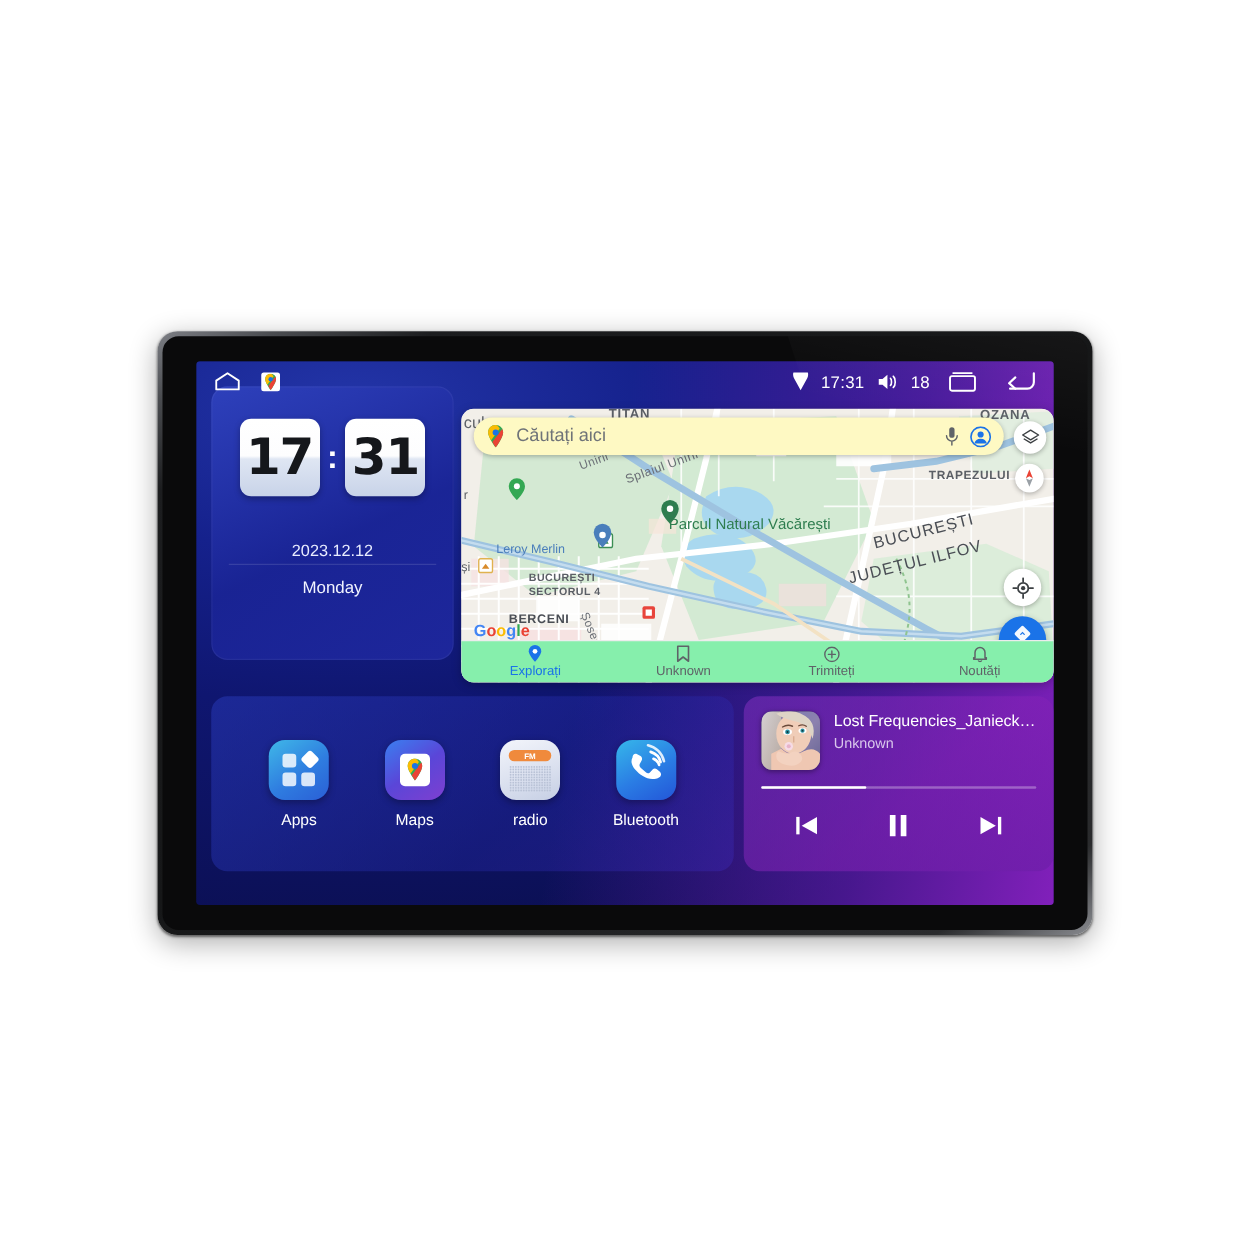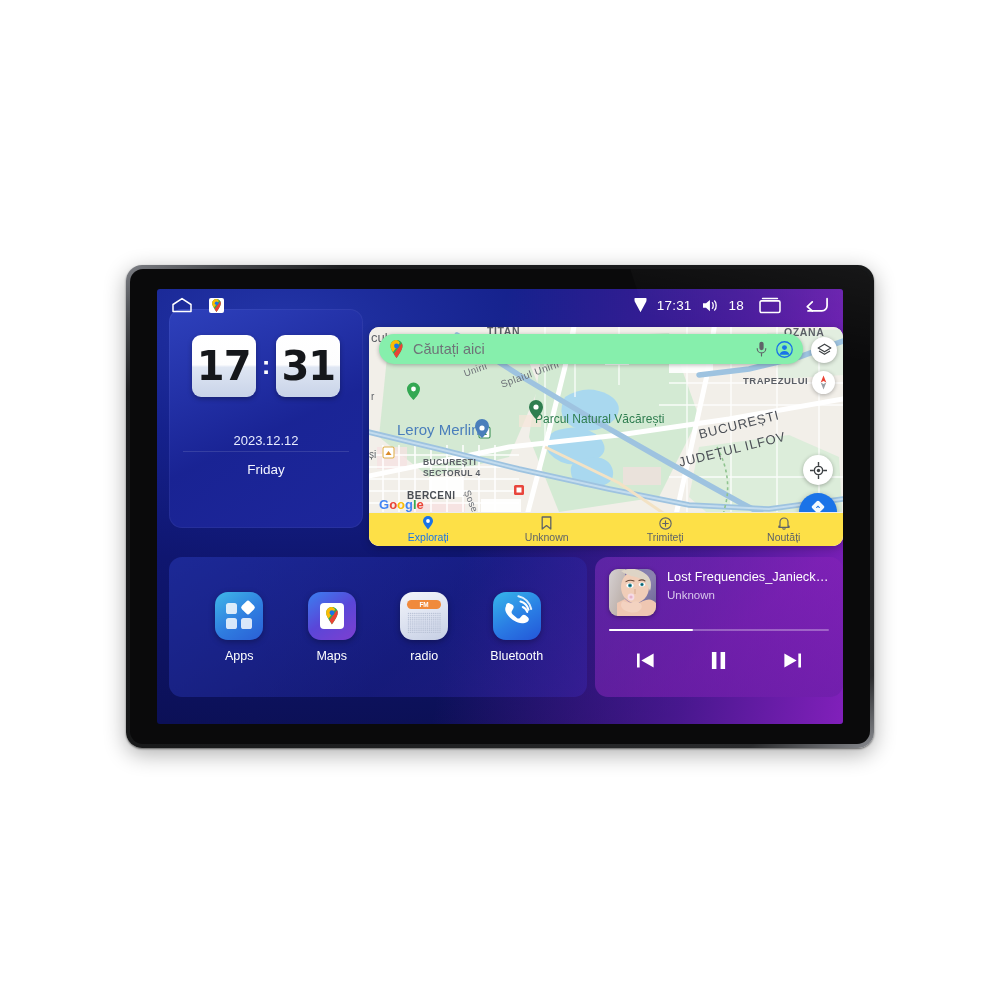--- a/index.html
+++ b/index.html
@@ -80,31 +80,31 @@
     position:absolute; left:212px; top:38px; width:474px; height:219px; z-index:5;
     border-radius:10px; overflow:hidden; background:#eae6e0;
     box-shadow:0 2px 8px rgba(0,0,0,.25);
   }
   #map-canvas{ position:absolute; inset:0; }
   .mlabel{ position:absolute; white-space:nowrap; font-family:"Liberation Sans", sans-serif; }
 
   
   #map-search{
     position:absolute; left:10px; top:7px; right:40px; height:30px;
-    background:#86efac; border-radius:16px; display:flex; align-items:center;
+    background:#fef9c3; border-radius:16px; display:flex; align-items:center;
     padding:0 10px; gap:9px; box-shadow:0 1px 4px rgba(0,0,0,.28); z-index:12;
   }
   #map-search .ph{ flex:1; color:#6f7378; font-size:14.5px; }
   .rnd-btn{ position:absolute; background:#fff; border-radius:50%;
     display:flex; align-items:center; justify-content:center;
     box-shadow:0 1px 4px rgba(0,0,0,.3); z-index:12; }
 
   
   #map-nav{
-    position:absolute; left:0; right:0; bottom:0; height:34px; background:#fde047;
+    position:absolute; left:0; right:0; bottom:0; height:34px; background:#86efac;
     display:flex; z-index:12; border-top:1px solid #ececec;
   }
   .mnav{ flex:1; display:flex; flex-direction:column; align-items:center;
     justify-content:center; gap:1px; font-size:10.5px; color:#5f6368; }
   .mnav.act{ color:#1a73e8; }
 
   
   #dock{
     position:absolute; left:12px; top:268px; width:418px; height:140px; z-index:5;
     border-radius:13px;
@@ -193,21 +193,21 @@
         </div>
 
         <div id="clock-card">
           <div class="flip-row">
             <div class="flip">17</div>
             <div class="colon">:</div>
             <div class="flip">31</div>
           </div>
           <div class="card-div"></div>
           <div class="date-line">2023.12.12</div>
-          <div class="day-line">Friday</div>
+          <div class="day-line">Monday</div>
         </div>
 
         <div id="map-card">
           <div id="map-canvas">
             <svg width="474" height="219" viewBox="0 0 474 219" style="position:absolute;inset:0">
               <rect width="474" height="219" fill="#f2efe9"></rect>
 
               <path d="M20 10 L150 10 L170 60 L140 130 L60 150 L10 110 Z" fill="#cfe8cf" opacity=".85"></path>
               <path d="M175 12 L300 6 L330 90 L290 170 L190 185 L160 110 Z" fill="#d3ead3"></path>
               <path d="M330 120 L420 108 L470 130 L474 200 L360 205 L320 170 Z" fill="#d6ecd6" opacity=".8"></path>
@@ -282,21 +282,21 @@
             <div id="map-labels">
                 <div class="mlabel" style="left: 118px; top: -2px; font-size: 10.5px; color: rgb(91, 95, 102); font-weight: 700; letter-spacing: 0.6px;">TITAN</div>
                 <div class="mlabel" style="left: 415px; top: -1px; font-size: 10.5px; color: rgb(91, 95, 102); font-weight: 700; letter-spacing: 0.6px;">OZANA</div>
                 <div class="mlabel" style="left: 2px; top: 3px; font-size: 13px; color: rgb(95, 99, 104); font-weight: 400; letter-spacing: 0px;">cul</div>
                 <div class="mlabel" style="left: 0px; top: 17px; font-size: 10px; color: rgb(95, 99, 104); font-weight: 400; letter-spacing: 0px; margin-left: 13px;">et</div>
                 <div class="mlabel" style="left: 95px; top: 41px; font-size: 9.5px; color: rgb(107, 111, 118); font-weight: 400; letter-spacing: 0.4px; transform: rotate(-20deg); transform-origin: left center;">Unirii</div>
                 <div class="mlabel" style="left: 132px; top: 52px; font-size: 10px; color: rgb(107, 111, 118); font-weight: 400; letter-spacing: 0.4px; transform: rotate(-20deg); transform-origin: left center;">Splaiul Unirii</div>
                 <div class="mlabel" style="left: 374px; top: 48px; font-size: 9.5px; color: rgb(91, 95, 102); font-weight: 700; letter-spacing: 0.5px;">TRAPEZULUI</div>
                 <div class="mlabel" style="left: 166px; top: 85px; font-size: 12px; color: rgb(46, 125, 79); font-weight: 400; letter-spacing: 0px;">Parcul Natural Văcărești</div>
                 <div class="mlabel" style="left: 2px; top: 64px; font-size: 10px; color: rgb(95, 99, 104); font-weight: 400; letter-spacing: 0px;">r</div>
-                <div class="mlabel" style="left: 28px; top: 94px; font-size: 15px; color: rgb(74, 126, 187); font-weight: 400; letter-spacing: 0px;">Leroy Merlin</div>
+                <div class="mlabel" style="left: 28px; top: 107px; font-size: 10px; color: rgb(74, 126, 187); font-weight: 400; letter-spacing: 0px;">Leroy Merlin</div>
                 <div class="mlabel" style="left: 0px; top: 122px; font-size: 10px; color: rgb(95, 99, 104); font-weight: 400; letter-spacing: 0px;">și</div>
                 <div class="mlabel" style="left: 54px; top: 130px; font-size: 8.5px; color: rgb(91, 95, 102); font-weight: 700; letter-spacing: 0.4px;">BUCUREȘTI</div>
                 <div class="mlabel" style="left: 54px; top: 141px; font-size: 8.5px; color: rgb(91, 95, 102); font-weight: 700; letter-spacing: 0.4px;">SECTORUL 4</div>
                 <div class="mlabel" style="left: 330px; top: 100px; font-size: 13px; color: rgb(74, 78, 85); font-weight: 400; letter-spacing: 0.8px; transform: rotate(-14deg); transform-origin: left center;">BUCUREȘTI</div>
                 <div class="mlabel" style="left: 310px; top: 128px; font-size: 13px; color: rgb(74, 78, 85); font-weight: 400; letter-spacing: 0.8px; transform: rotate(-14deg); transform-origin: left center;">JUDEȚUL ILFOV</div>
                 <div class="mlabel" style="left: 38px; top: 163px; font-size: 10px; color: rgb(74, 78, 85); font-weight: 700; letter-spacing: 0.5px;">BERCENI</div>
                 <div class="mlabel" style="left: 98px; top: 158px; font-size: 9.5px; color: rgb(107, 111, 118); font-weight: 400; letter-spacing: 0.3px; transform: rotate(68deg); transform-origin: left center;">Șoseaua Br</div>
               </div>
 
             <div class="mlabel" style="left:10px; top:170px; font-size:13px; font-weight:700;">

